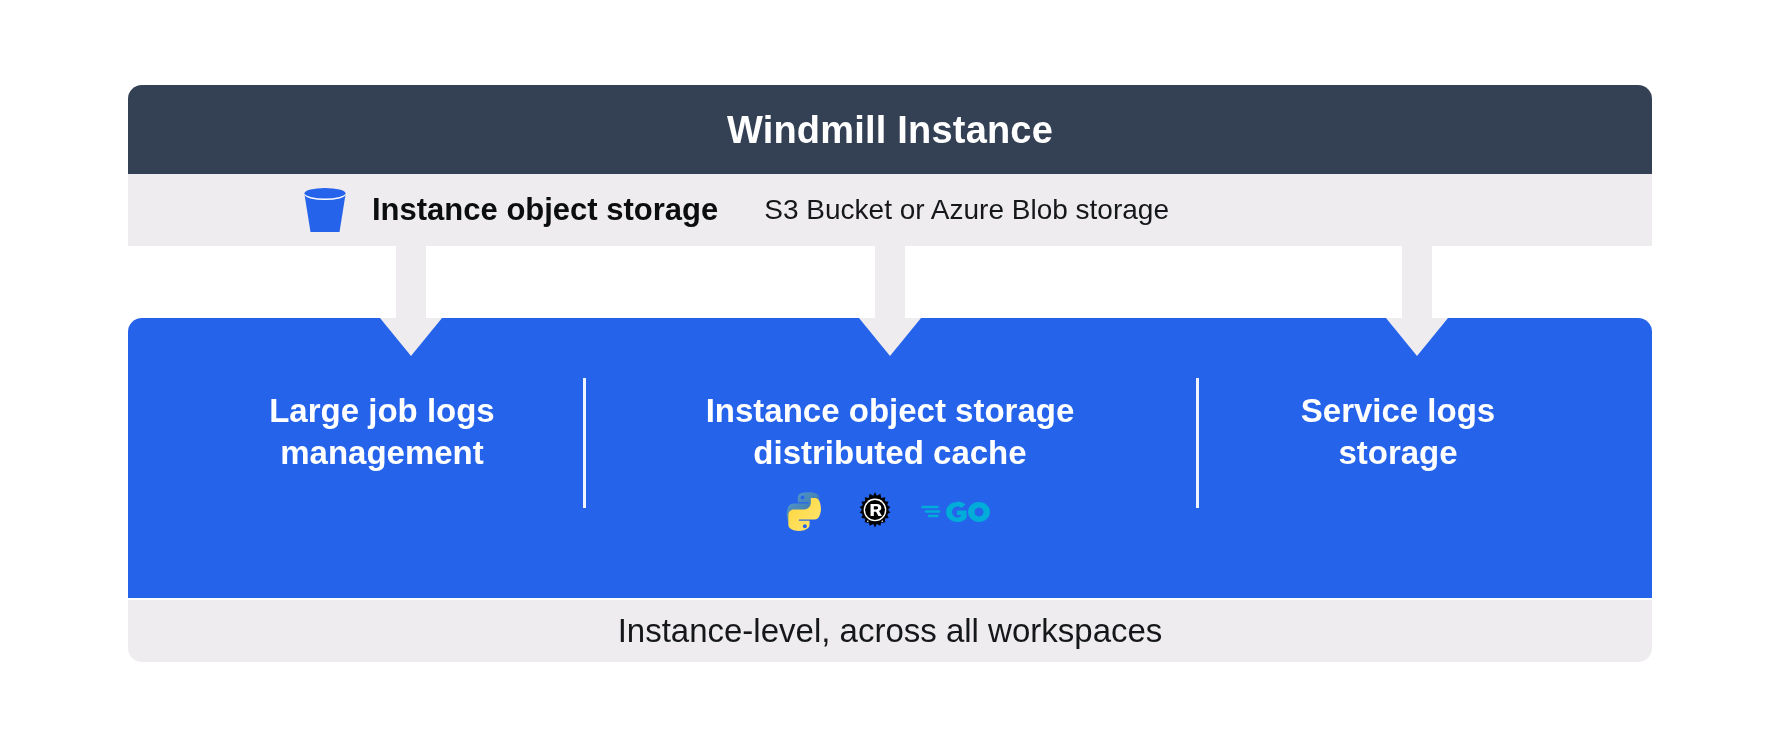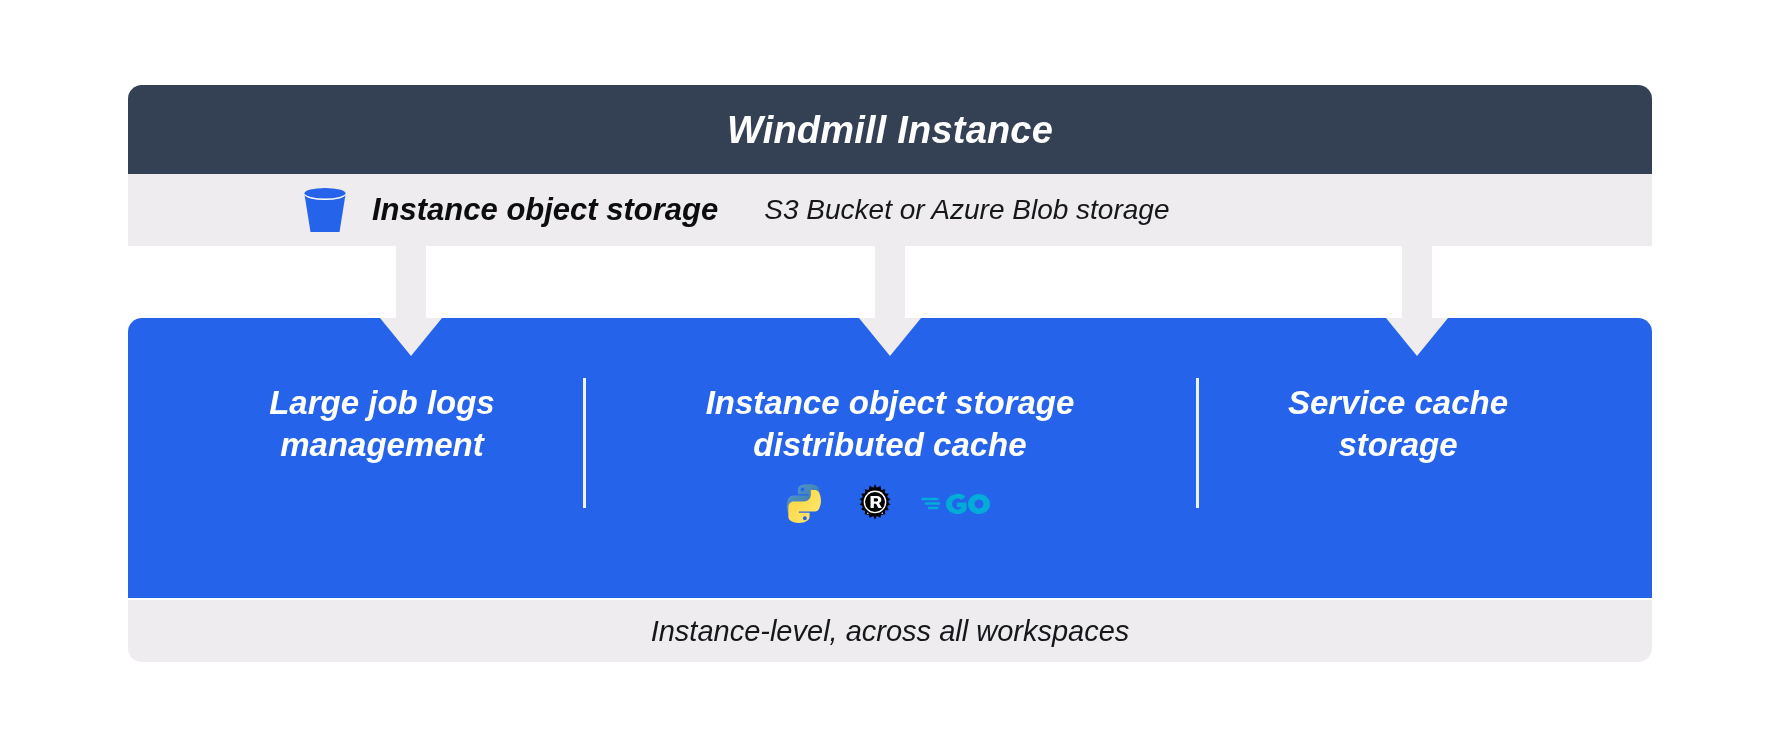--- a/index.html
+++ b/index.html
@@ -13,21 +13,20 @@
     height: 743px;
     font-family: "Liberation Sans", sans-serif;
     overflow: hidden;
   }
 
   #diagram-root {
     position: relative;
     width: 1780px;
     height: 640px;
     background: #ffffff;
-    font-style: italic;
   }
 
   
   .header-bar {
     position: absolute;
     left: 128px;
     top: 85px;
     width: 1524px;
     height: 89px;
     background: #344054;
@@ -122,21 +121,21 @@
     width: 1524px;
     height: 280px;
     background: #2563eb;
     border-radius: 14px 14px 0 0;
     box-sizing: border-box;
     overflow: hidden;
   }
   .columns {
     position: absolute;
     left: 0;
-    top: 8px;
+    top: 16px;
     width: 100%;
     height: 100%;
     display: flex;
     align-items: flex-start;
   }
   .col {
     position: relative;
     height: 100%;
     display: flex;
     flex-direction: column;
@@ -186,21 +185,21 @@
     width: 1524px;
     height: 62px;
     background: #eeecee;
     border-radius: 0 0 14px 14px;
     display: flex;
     align-items: center;
     justify-content: center;
     box-sizing: border-box;
   }
   .footer-text {
-    font-size: 29px;
+    font-size: 33px;
     font-weight: normal;
     color: #15171a;
   }
 </style>
 </head>
 <body>
 
 <div id="diagram-root">
 
   <div class="header-bar">
@@ -303,21 +302,21 @@
               <path d="M73 12 c-13 0-23 9-23 20 0 11 10 20 23 20 8 0 14-3 18-8 v-15 h-19 v9 h9 c-1 3-4 5-8 5 -6 0-11-5-11-11 0-6 5-11 11-11 3 0 6 1 8 3 l8-7 c-4-4-10-6-16-6z" fill="#00add8"></path>
 
               <path d="M116 12 c-12 0-22 9-22 20 0 11 10 20 22 20 12 0 22-9 22-20 0-11-10-20-22-20z m0 11 c5 0 9 4 9 9 0 5-4 9-9 9 -5 0-9-4-9-9 0-5 4-9 9-9z" fill="#00add8"></path>
             </svg>
           </span>
 
         </div>
       </div>
 
       <div class="col col-3">
-        <div class="col-title">Service cache
+        <div class="col-title">Service logs
 storage</div>
       </div>
     </div>
   </div>
 
   <div class="footer-bar">
     <div class="footer-text">Instance-level, across all workspaces</div>
   </div>
 
 </div>

